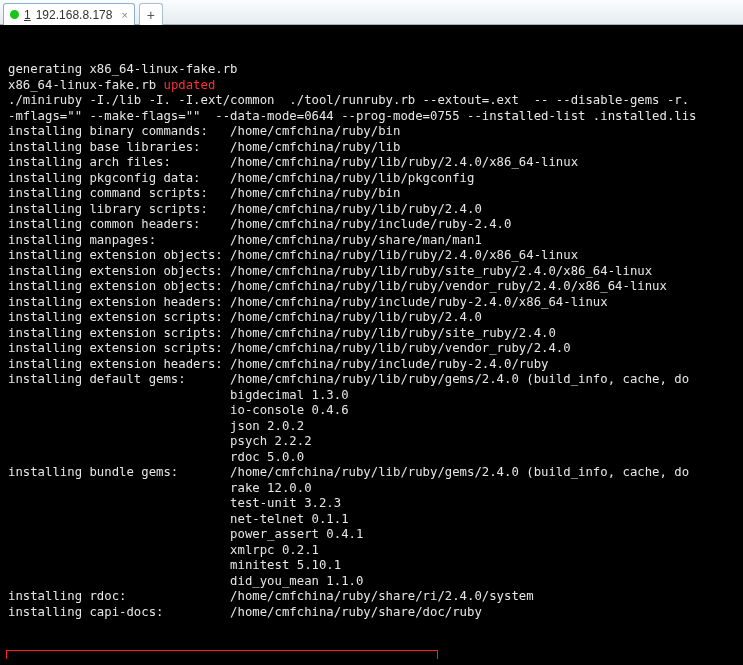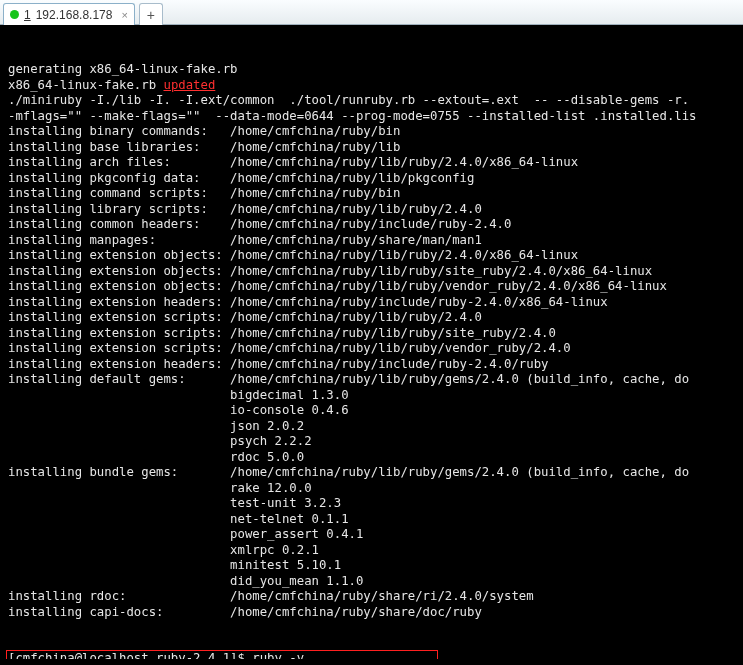--- a/index.html
+++ b/index.html
@@ -74,21 +74,21 @@
     padding: 6px 8px 8px 8px;
     white-space: pre;
     line-height: 15.5px;
     letter-spacing: 0px;
     position: relative;
     height: 634px;
     box-sizing: border-box;
     overflow: hidden;
   }
   .line { white-space: pre; }
-  .updated { color: #ff2f2f; text-decoration: underline; }
+  .updated { color: #ff2f2f; }
   .highlight-box {
     position: absolute;
     left: 6px;
     width: 430px;
     height: 49px;
     border: 1px solid #ff2020;
     pointer-events: none;
   }
 </style>
 </head>
@@ -101,17 +101,16 @@
     <span>192.168.8.178</span>
     <span class="close">×</span>
   </div>
   <div class="addtab">
     <span>+</span>
   </div>
 </div>
 
 <div class="term">
   <div id="term-lines"><div class="line">generating x86_64-linux-fake.rb</div><div class="line"><span>x86_64-linux-fake.rb </span><span class="updated">updated</span></div><div class="line">./miniruby -I./lib -I. -I.ext/common  ./tool/runruby.rb --extout=.ext  -- --disable-gems -r.</div><div class="line">-mflags="" --make-flags=""  --data-mode=0644 --prog-mode=0755 --installed-list .installed.lis</div><div class="line">installing binary commands:   /home/cmfchina/ruby/bin</div><div class="line">installing base libraries:    /home/cmfchina/ruby/lib</div><div class="line">installing arch files:        /home/cmfchina/ruby/lib/ruby/2.4.0/x86_64-linux</div><div class="line">installing pkgconfig data:    /home/cmfchina/ruby/lib/pkgconfig</div><div class="line">installing command scripts:   /home/cmfchina/ruby/bin</div><div class="line">installing library scripts:   /home/cmfchina/ruby/lib/ruby/2.4.0</div><div class="line">installing common headers:    /home/cmfchina/ruby/include/ruby-2.4.0</div><div class="line">installing manpages:          /home/cmfchina/ruby/share/man/man1</div><div class="line">installing extension objects: /home/cmfchina/ruby/lib/ruby/2.4.0/x86_64-linux</div><div class="line">installing extension objects: /home/cmfchina/ruby/lib/ruby/site_ruby/2.4.0/x86_64-linux</div><div class="line">installing extension objects: /home/cmfchina/ruby/lib/ruby/vendor_ruby/2.4.0/x86_64-linux</div><div class="line">installing extension headers: /home/cmfchina/ruby/include/ruby-2.4.0/x86_64-linux</div><div class="line">installing extension scripts: /home/cmfchina/ruby/lib/ruby/2.4.0</div><div class="line">installing extension scripts: /home/cmfchina/ruby/lib/ruby/site_ruby/2.4.0</div><div class="line">installing extension scripts: /home/cmfchina/ruby/lib/ruby/vendor_ruby/2.4.0</div><div class="line">installing extension headers: /home/cmfchina/ruby/include/ruby-2.4.0/ruby</div><div class="line">installing default gems:      /home/cmfchina/ruby/lib/ruby/gems/2.4.0 (build_info, cache, do</div><div class="line">                              bigdecimal 1.3.0</div><div class="line">                              io-console 0.4.6</div><div class="line">                              json 2.0.2</div><div class="line">                              psych 2.2.2</div><div class="line">                              rdoc 5.0.0</div><div class="line">installing bundle gems:       /home/cmfchina/ruby/lib/ruby/gems/2.4.0 (build_info, cache, do</div><div class="line">                              rake 12.0.0</div><div class="line">                              test-unit 3.2.3</div><div class="line">                              net-telnet 0.1.1</div><div class="line">                              power_assert 0.4.1</div><div class="line">                              xmlrpc 0.2.1</div><div class="line">                              minitest 5.10.1</div><div class="line">                              did_you_mean 1.1.0</div><div class="line">installing rdoc:              /home/cmfchina/ruby/share/ri/2.4.0/system</div><div class="line">installing capi-docs:         /home/cmfchina/ruby/share/doc/ruby</div></div>
-  <div class="line"><span>[cmfchina@localhost ruby-2.4.1]$ </span><span>ruby -v</span></div>
   
   
   <div class="highlight-box" id="hlbox" style="top: 625px; height: 110.5px;"></div>
 </div>
 
 </body></html>

